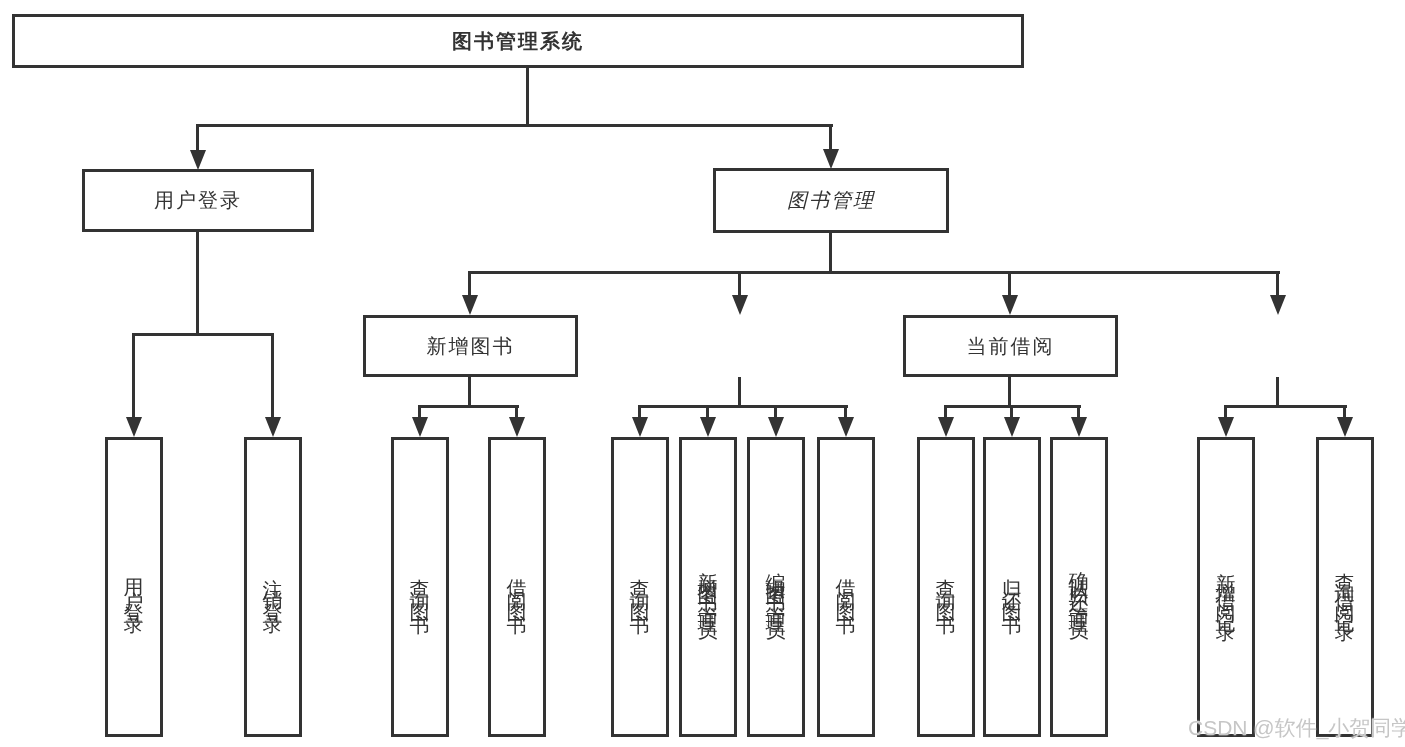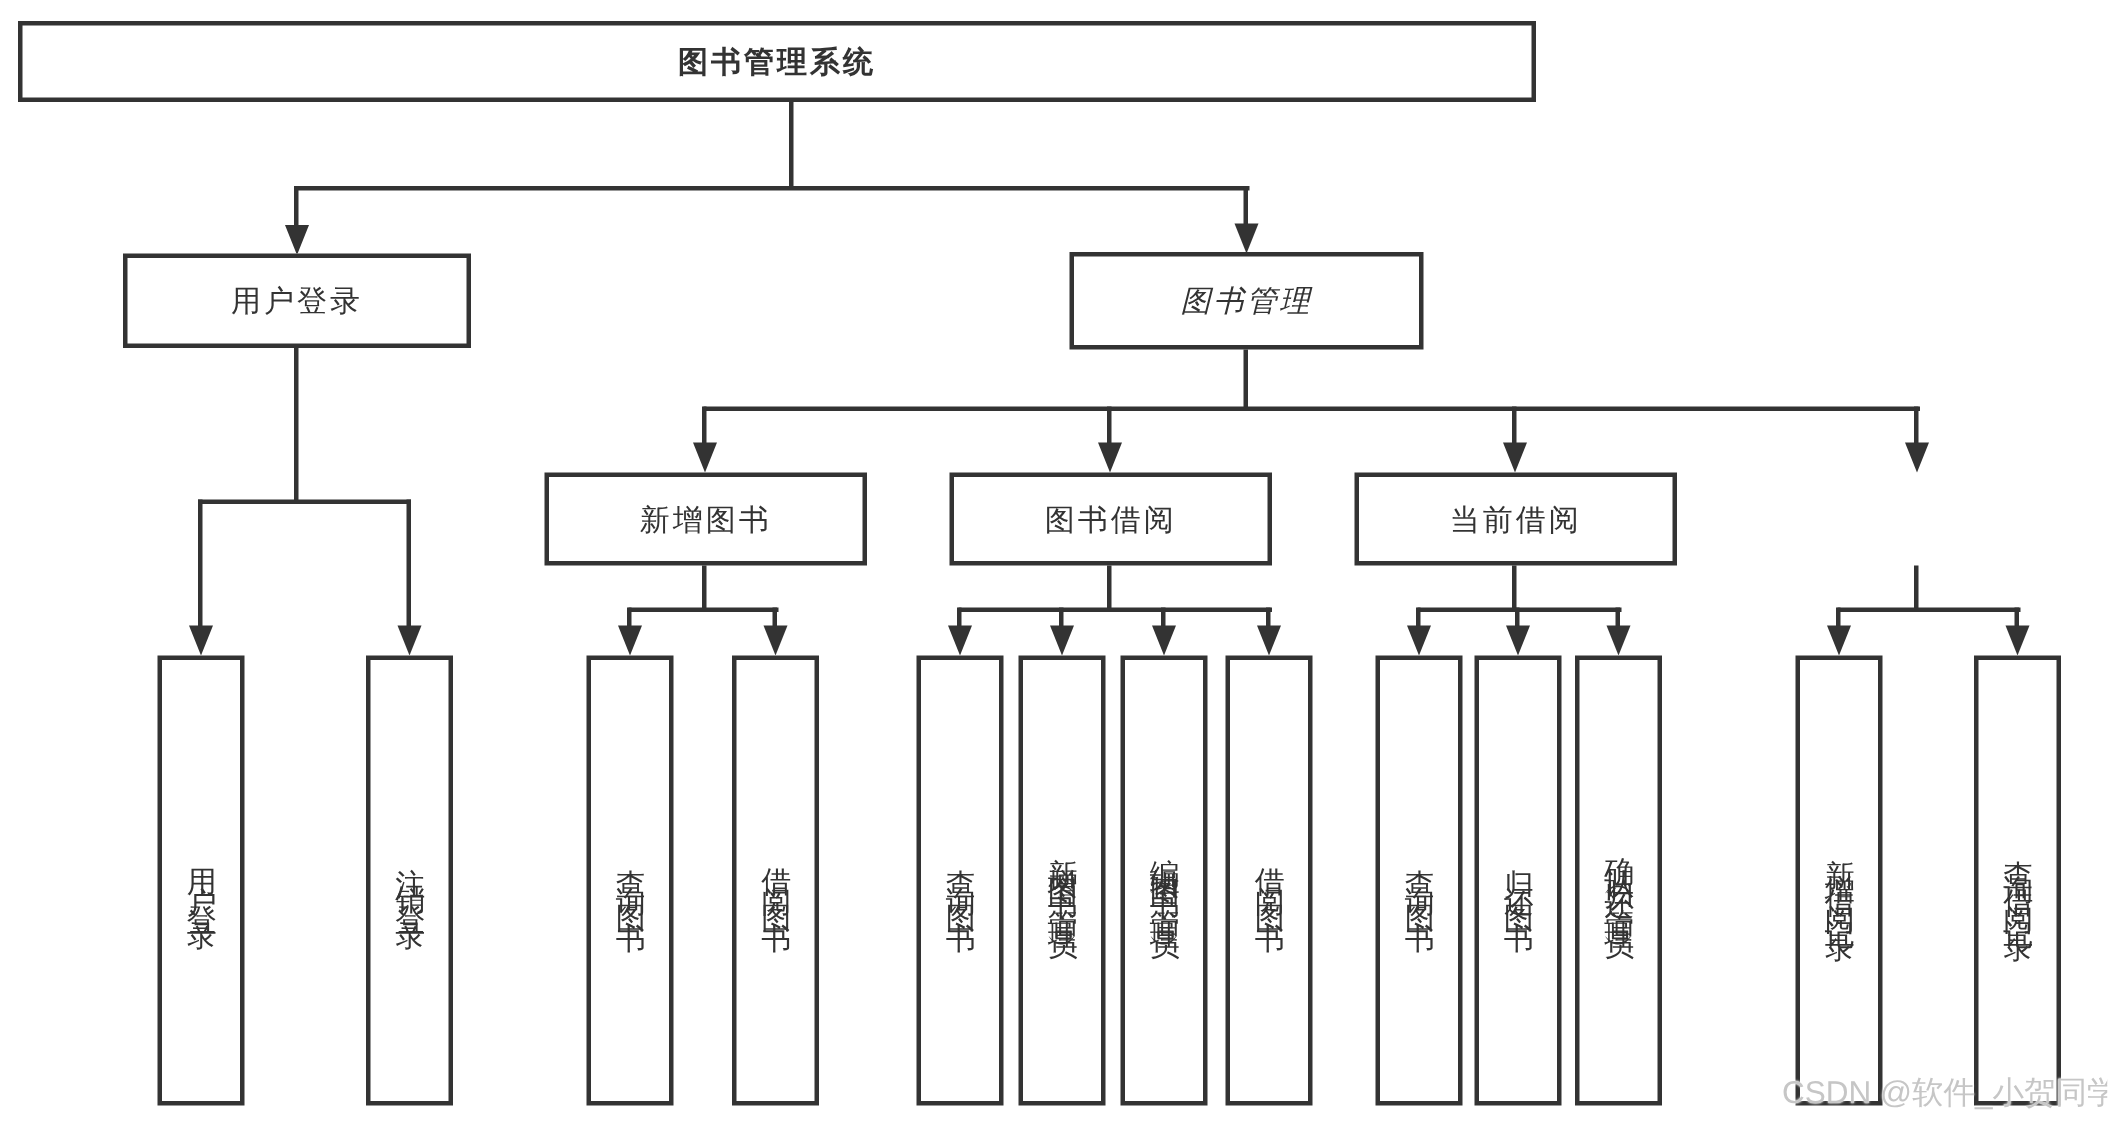--- a/index.html
+++ b/index.html
@@ -66,23 +66,20 @@
   <div class="arrow" style="left:462px;top:295px;"></div>
   <div class="vline" style="left:738px;top:271px;height:26px;"></div>
   <div class="arrow" style="left:732px;top:295px;"></div>
   <div class="vline" style="left:1008px;top:271px;height:26px;"></div>
   <div class="arrow" style="left:1002px;top:295px;"></div>
   <div class="vline" style="left:1276px;top:271px;height:26px;"></div>
   <div class="arrow" style="left:1270px;top:295px;"></div>
 
   <div class="box" style="left:363px;top:315px;width:215px;height:62px;">
     <span>新增图书</span>
-  </div>
-  <div class="box" style="left:633px;top:315px;width:215px;height:62px;">
-    <span>图书借阅</span>
   </div>
   <div class="box" style="left:903px;top:315px;width:215px;height:62px;">
     <span>当前借阅</span>
   </div>
 
   <div class="vline" style="left:468px;top:377px;height:30px;"></div>
   <div class="hline" style="left:419px;top:405px;width:100px;"></div>
   <div class="vline" style="left:418px;top:405px;height:14px;"></div>
   <div class="arrow" style="left:412px;top:417px;"></div>
   <div class="vline" style="left:515px;top:405px;height:14px;"></div>

